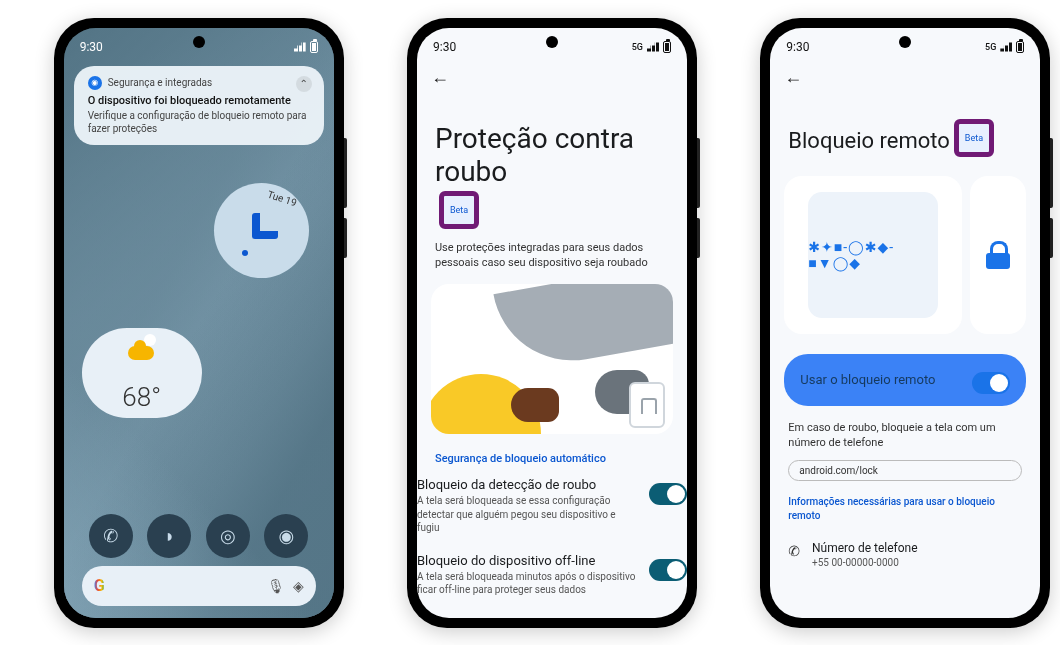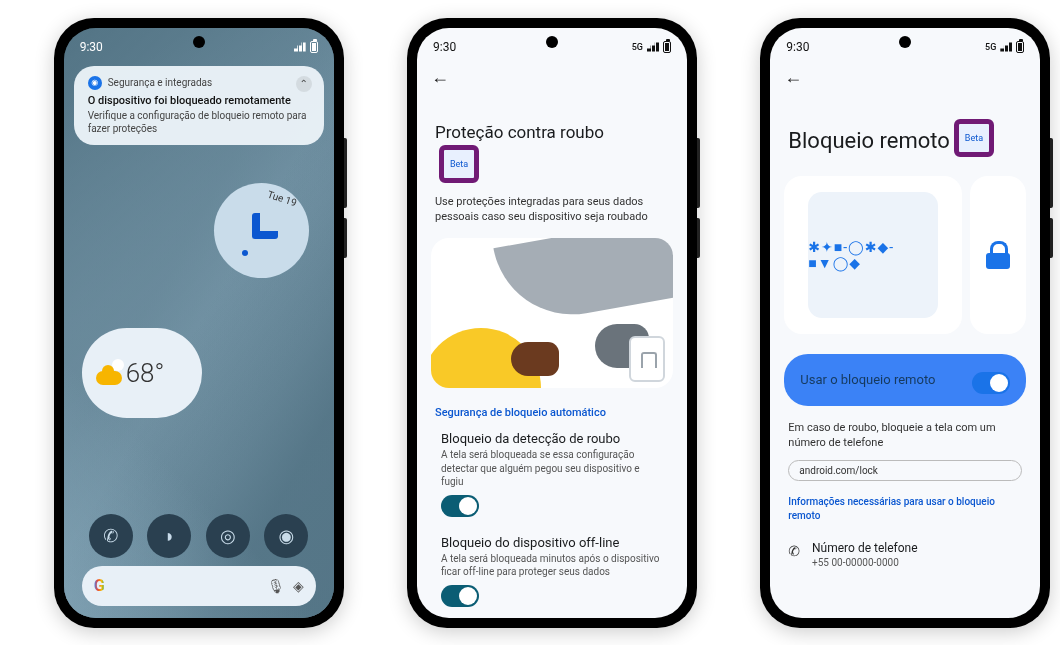--- a/index.html
+++ b/index.html
@@ -161,22 +161,23 @@
     position: absolute;
     top: 300px;
     left: 18px;
     width: 120px;
     height: 90px;
     background: #e8f0f7;
     border-radius: 46px;
     display: flex;
     align-items: center;
     padding: 4px 12px;
-    gap: 0;
+    gap: 18px;
     z-index: 5;
+    flex-direction: column;
   }
   .weather-icon {
     width: 32px;
     height: 32px;
     position: relative;
   }
   .weather-cloud {
     position: absolute;
     width: 26px;
     height: 14px;
@@ -346,22 +347,22 @@
   }
   .section-label {
     font-size: 11px;
     color: #0b57d0;
     padding: 8px 18px 4px;
     font-weight: 500;
   }
   .setting-row {
     display: flex;
     align-items: flex-start;
-    padding: 8px 24px 10px;
-    flex-direction: column;
+    padding: 8px 0 10px;
+    gap: 10px;
   }
   .setting-text { flex: 1; }
   .setting-title { font-size: 13px; color: #1a1c1e; margin-bottom: 2px; }
   .setting-desc { font-size: 10px; color: #555; line-height: 1.35; }
   .toggle {
     width: 38px;
     height: 22px;
     background: #0b5d74;
     border-radius: 12px;
     position: relative;
@@ -557,21 +558,21 @@
       <div class="status-icons">
         <span class="sig-5g">5G</span>
         <span class="sig-bars"></span>
         <span class="batt"></span>
       </div>
     </div>
     <div class="back-row">
       <span class="back-btn">←</span>
     </div>
     <div style="padding:24px 18px 6px">
-      <span style="font-size:17px;font-weight:400;color:#1a1c1e">Proteção contra roubo</span>
+      <span style="font-size:28px;font-weight:400;color:#1a1c1e">Proteção contra roubo</span>
     </div>
     <div style="padding:0 18px 8px">
       <span class="beta-pill">Beta</span>
     </div>
     <div class="page-sub">Use proteções integradas para seus dados pessoais caso seu dispositivo seja roubado</div>
     <div class="hero-illust">
       <div class="arm-gray"></div>
       <div class="arm-yellow"></div>
       <div class="hand-brown"></div>
       <div class="glove"></div>

